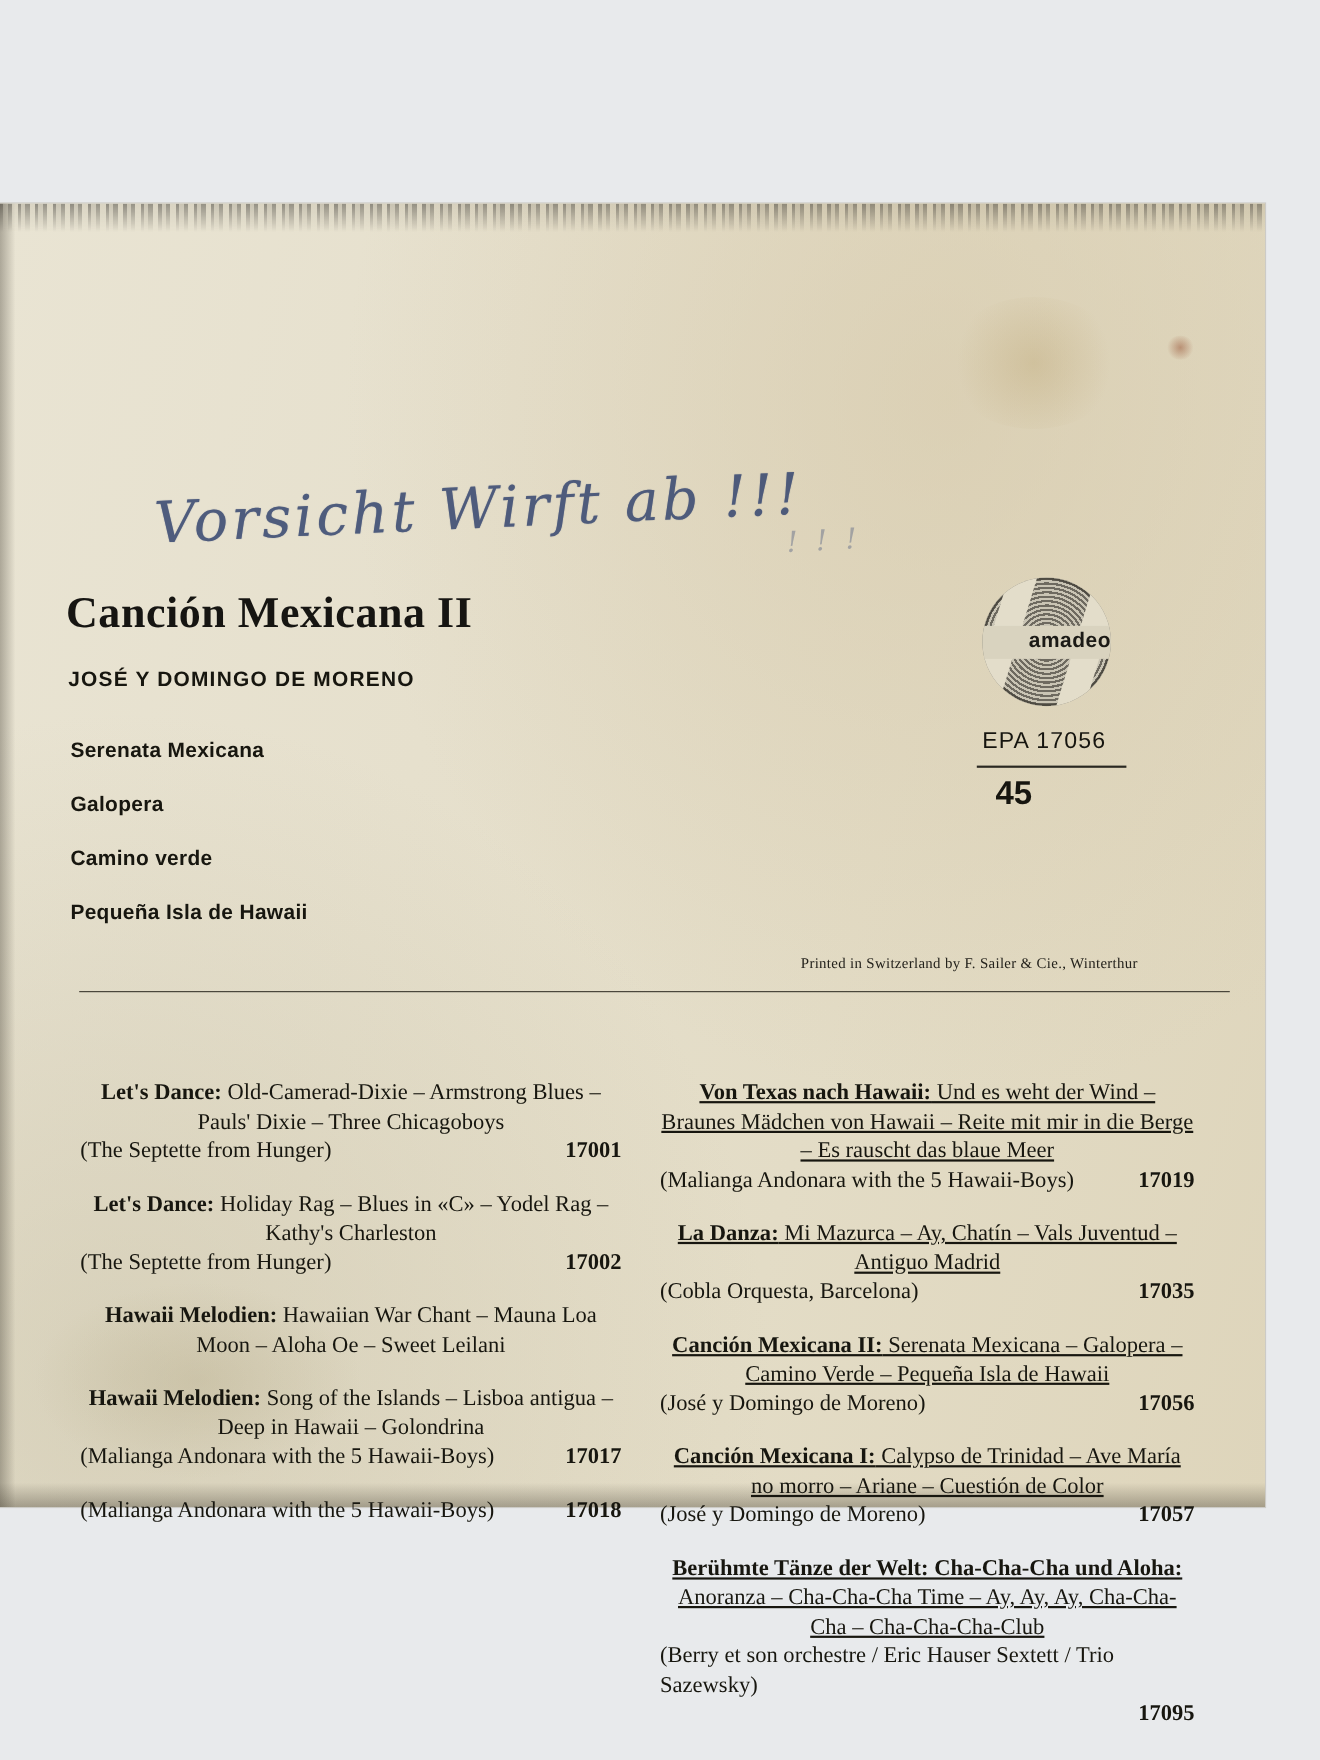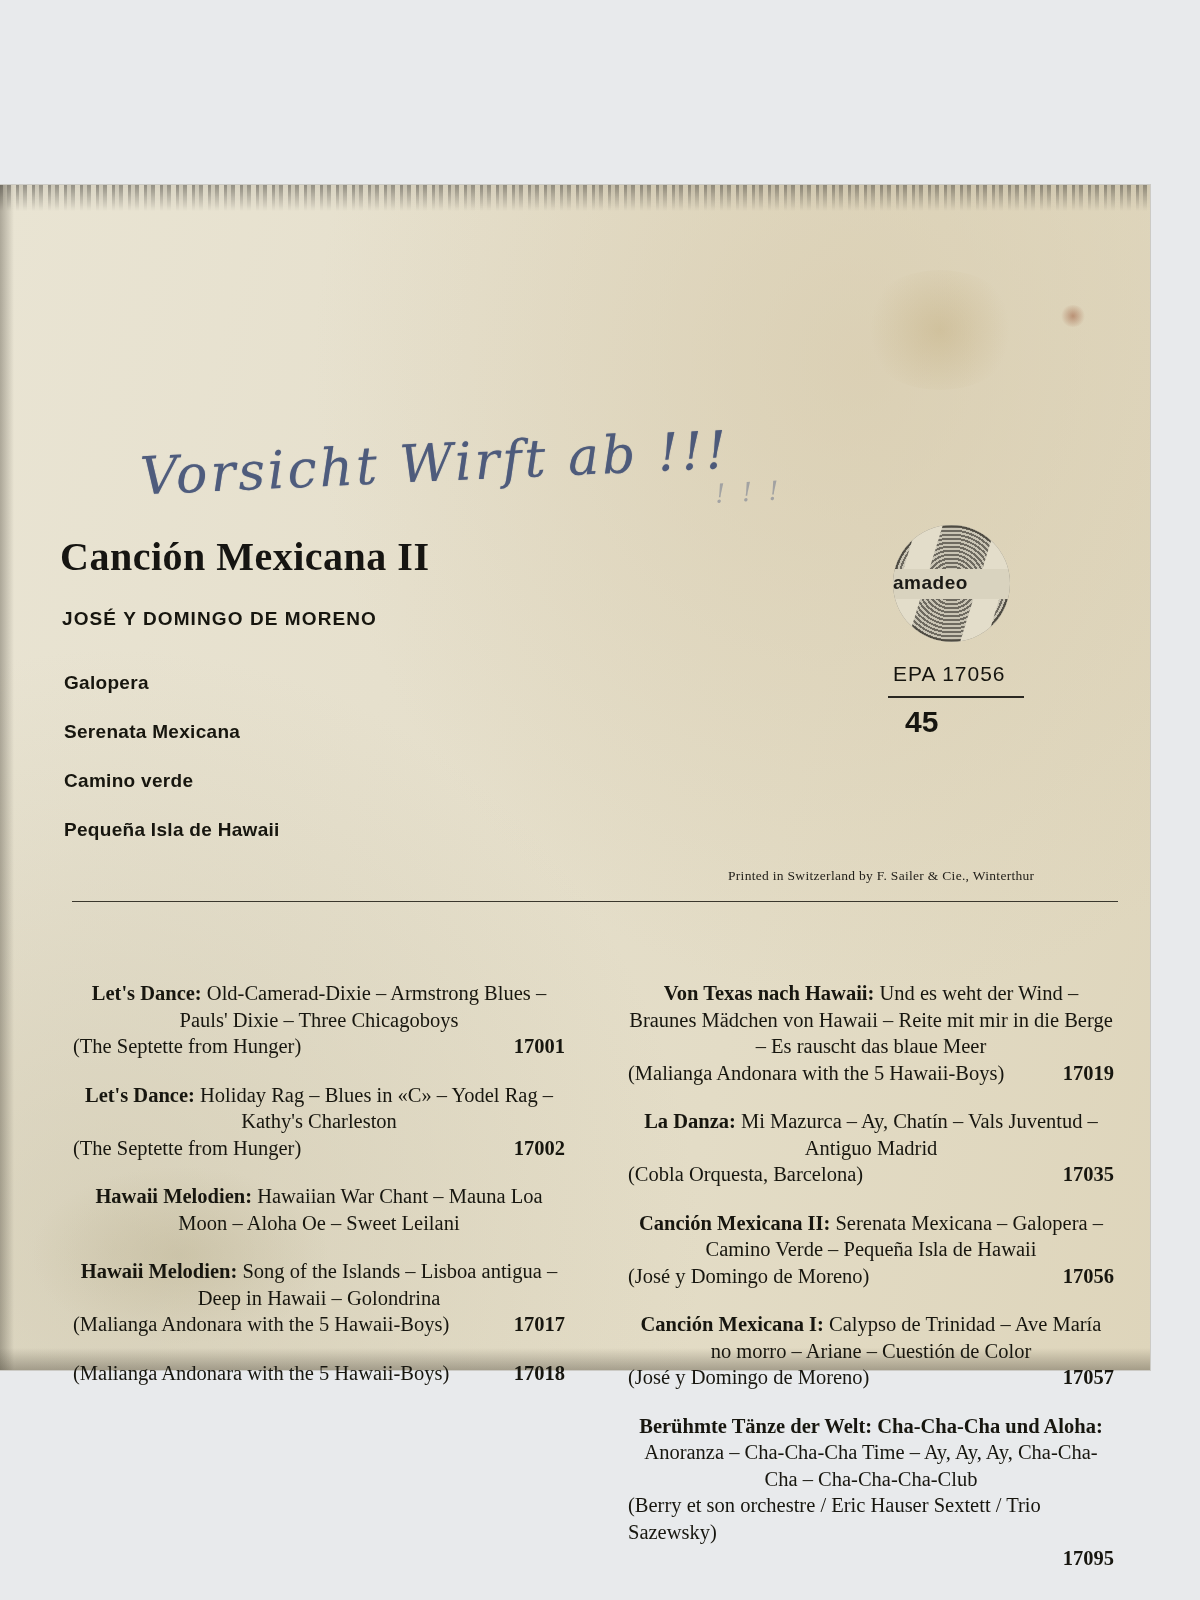--- a/index.html
+++ b/index.html
@@ -151,21 +151,21 @@
   #logo .bar {
     position: absolute;
     left: 0; top: 44px;
     width: 117px; height: 30px;
     background: #d9d3bf;
   }
   #logo-text {
     position: absolute;
     left: 0; top: 47px;
     width: 117px;
-    text-align: left;
+    text-align: right;
     font-family: "Liberation Sans", sans-serif;
     font-weight: bold;
     font-size: 19px;
     letter-spacing: .5px;
     color: #1b1a16;
   }
 
   #catalog {
     position: absolute;
     left: 893px;
@@ -219,21 +219,21 @@
   
   .catalogue-col {
     position: absolute;
     top: 795px;
     font-family: "Liberation Serif", serif;
     font-size: 20.5px;
     line-height: 26.5px;
     color: #17160f;
   }
   #col-left  { left: 73px;  width: 492px; }
-  #col-right { left: 628px; width: 486px; }
+  #col-right { left: 600px; width: 486px; text-decoration: underline; }
 
   .entry { margin-bottom: 22px; position: relative; }
   .entry .line { display: block; text-align: center; }
   .entry b { font-weight: bold; }
   .entry .num {
     font-weight: bold;
     float: right;
   }
   .entry .numline { display: block; overflow: hidden; }
   .entry .numline .txt { float: left; }
@@ -250,22 +250,22 @@
   <div class="stain" style="left:1060px;top:120px;width:26px;height:22px;background:radial-gradient(circle,rgba(150,80,50,.5),rgba(150,80,50,0) 70%);"></div>
   <div class="stain" style="left:30px;top:980px;width:300px;height:180px;background:radial-gradient(ellipse,rgba(170,158,120,.28),rgba(170,158,120,0) 70%);"></div>
 
   <div id="handwriting">Vorsicht Wirft ab !!!</div>
   <div id="handwriting-echo">! ! !</div>
 
   <div id="title">Canción Mexicana II</div>
   <div id="artist">JOSÉ Y DOMINGO DE MORENO</div>
 
   <div id="tracklist">
+    <div class="track">Serenata Mexicana</div>
     <div class="track">Galopera</div>
-    <div class="track">Serenata Mexicana</div>
     <div class="track">Camino verde</div>
     <div class="track">Pequeña Isla de Hawaii</div>
   </div>
 
   <div id="logo">
     <div class="wedge-l"></div>
     <div class="wedge-r"></div>
     <div class="bar"></div>
     <div id="logo-text">amadeo</div>
   </div>

